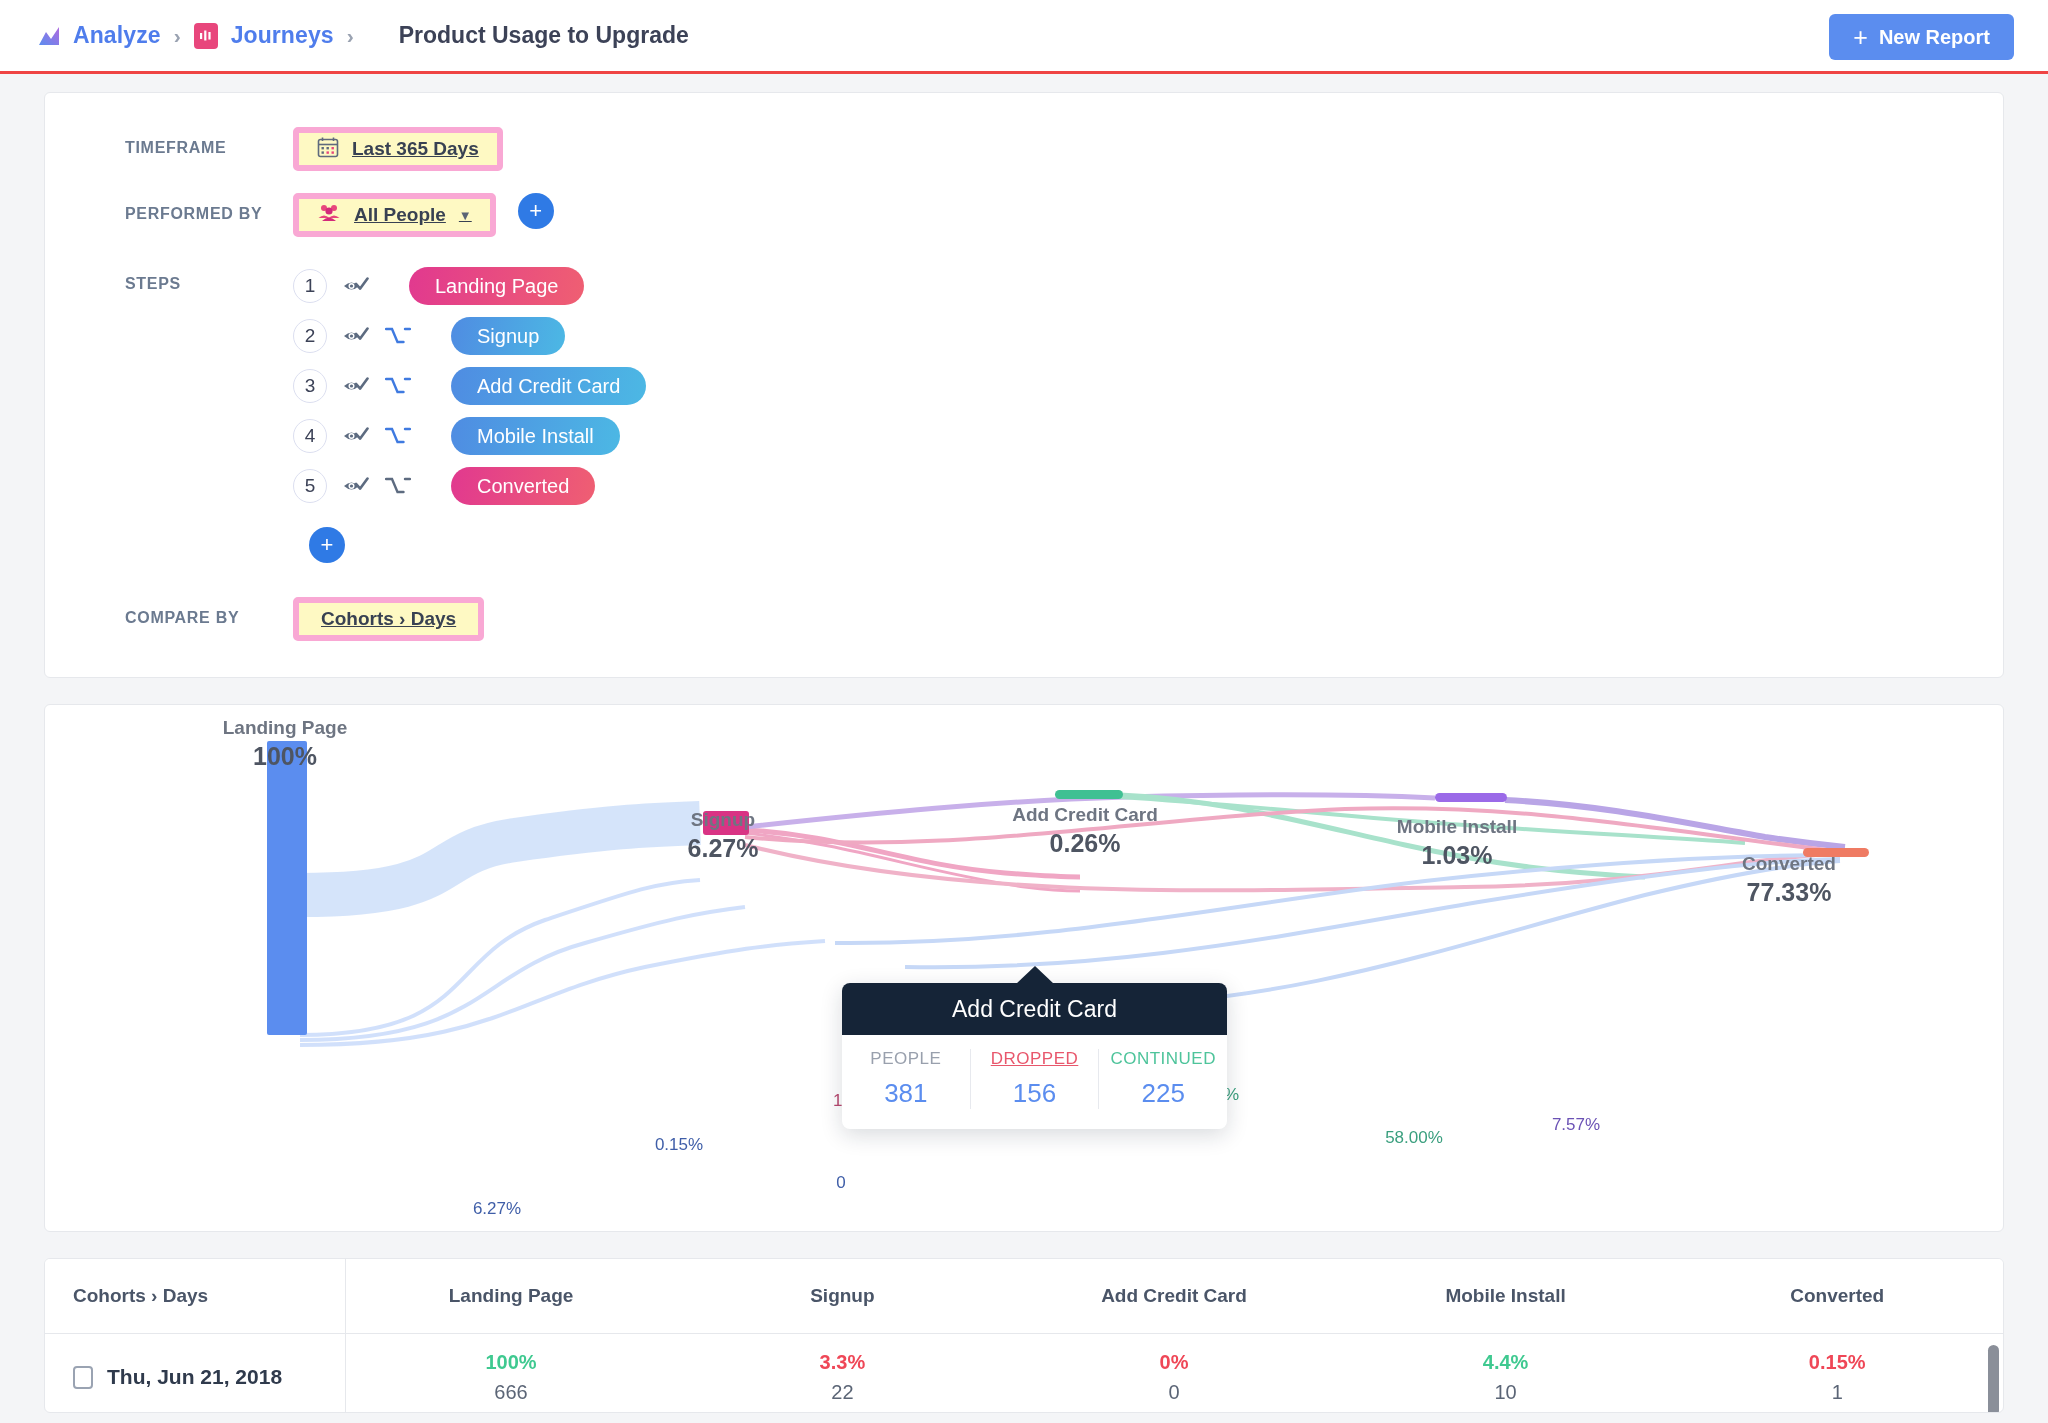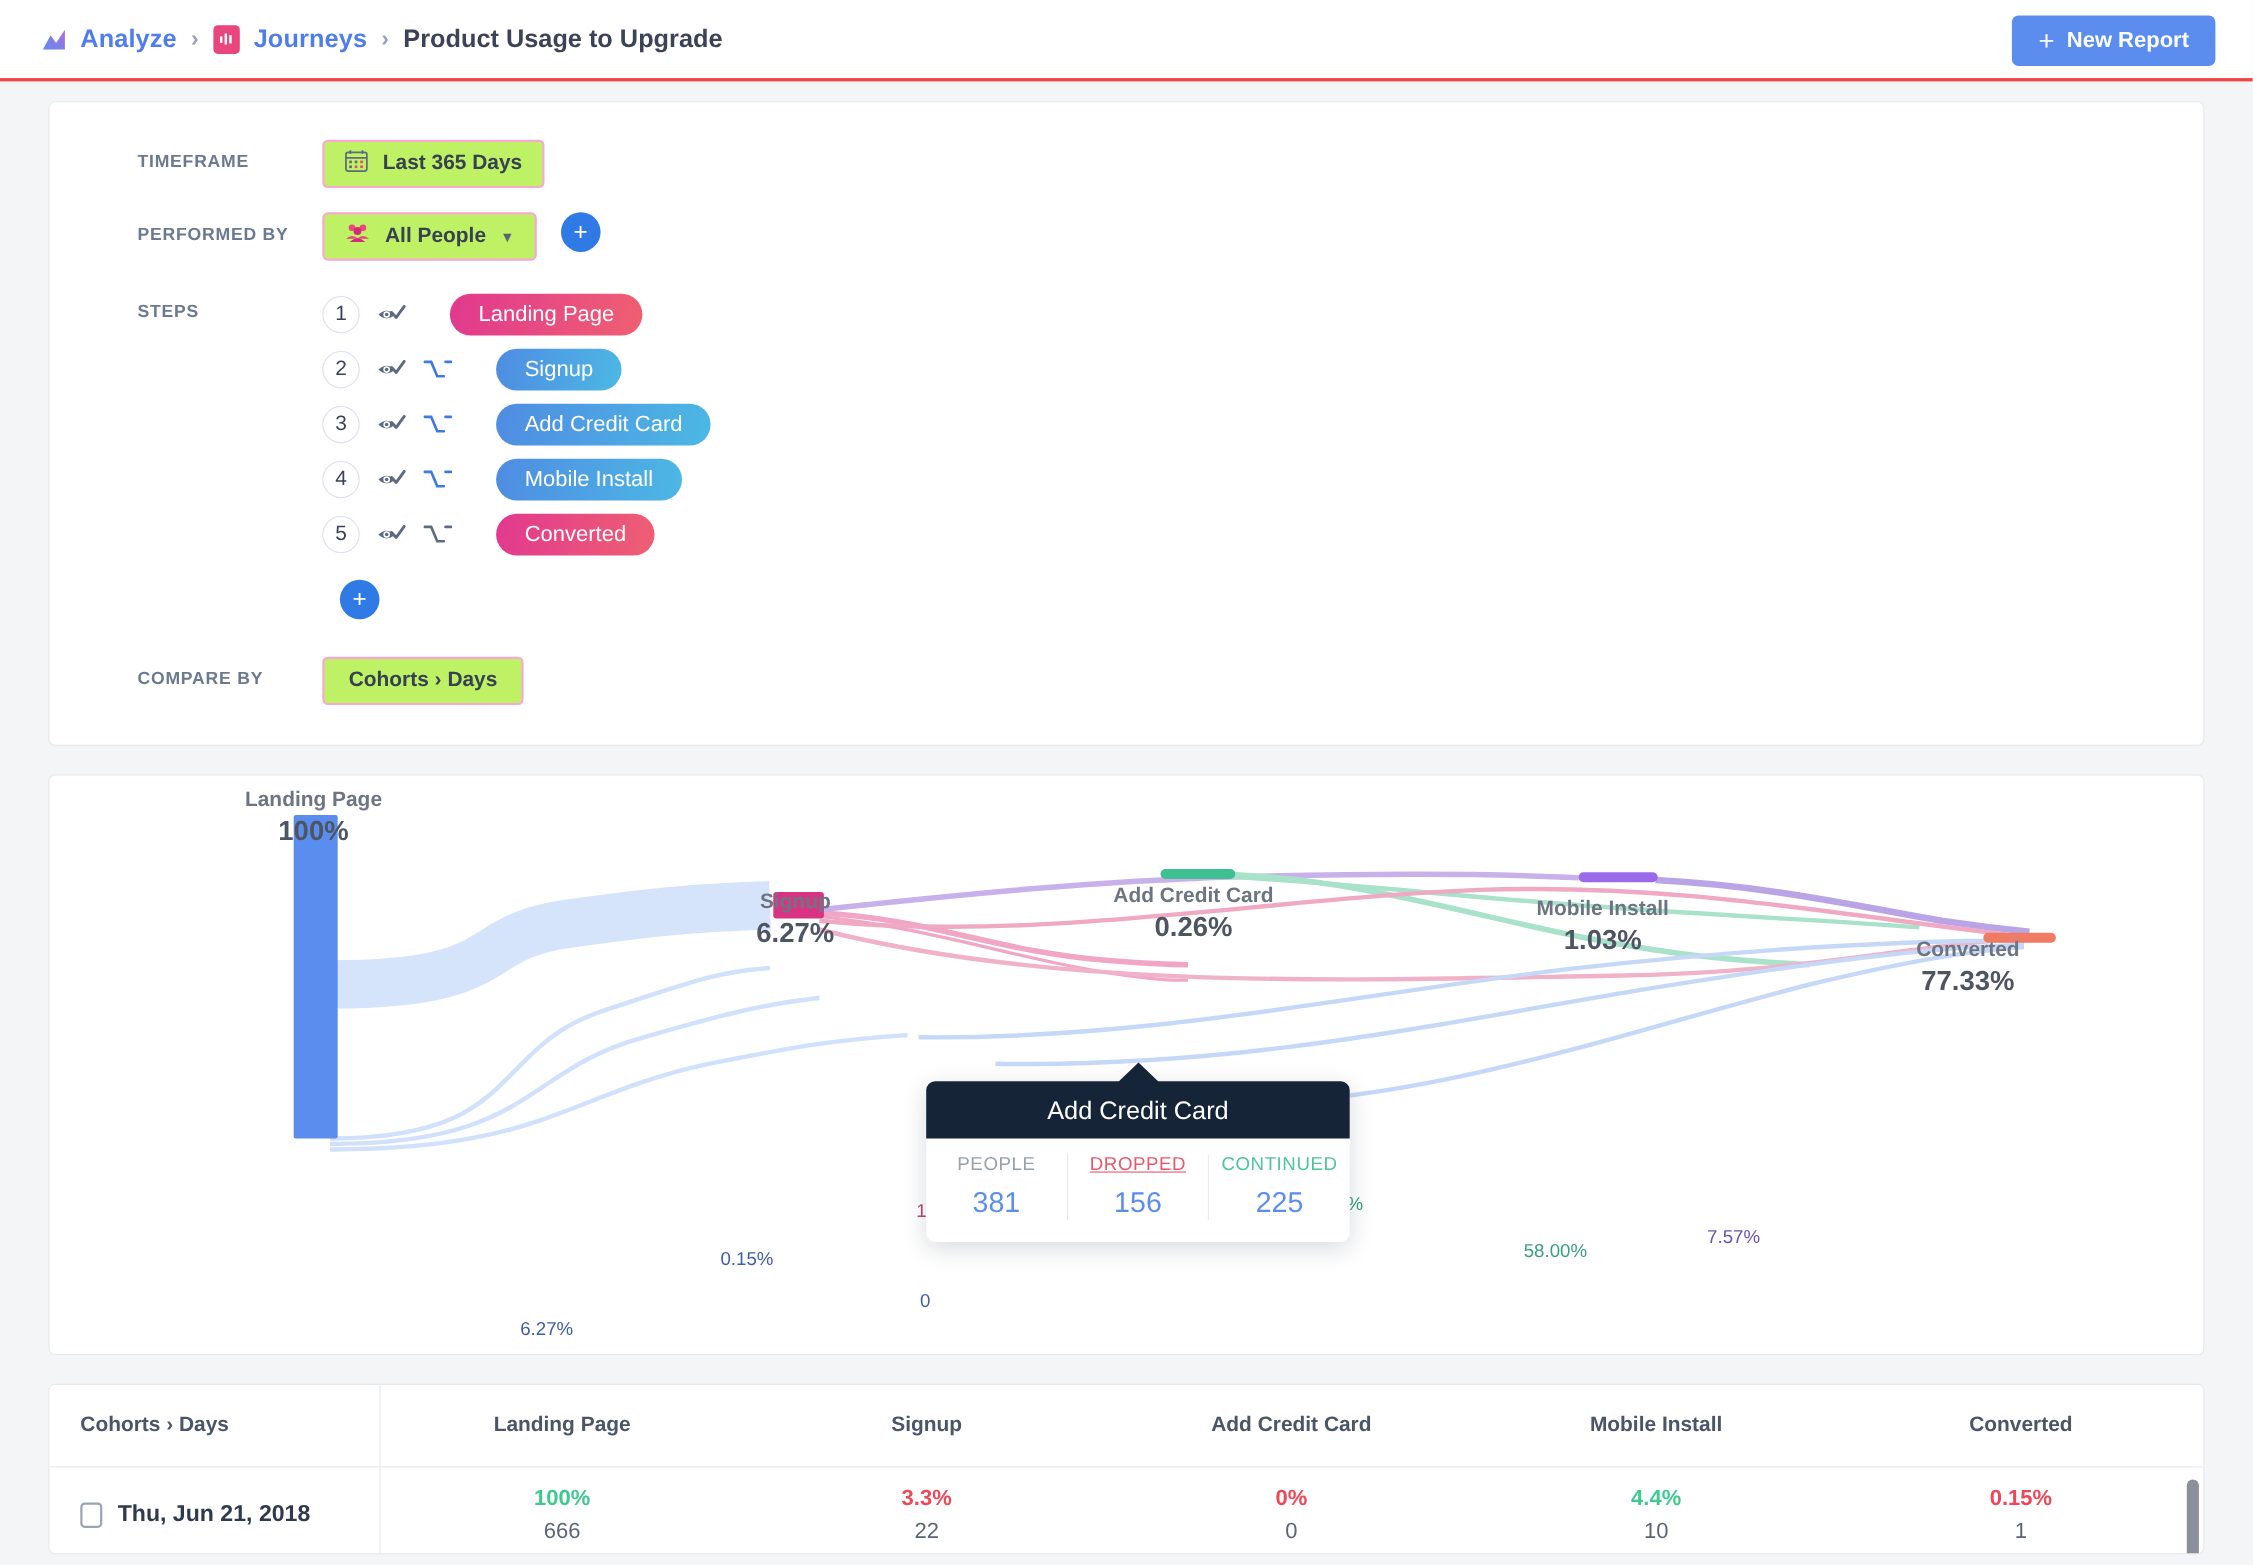--- a/index.html
+++ b/index.html
@@ -16,21 +16,21 @@
     display: flex; align-items: center;
     padding: 0 34px 0 38px;
     border-bottom: 3px solid #ef4444;
     position: relative;
   }
   .breadcrumb { display: flex; align-items: center; gap: 13px; }
   .bc-link {
     color: #4f7dec; font-size: 23px; font-weight: 700;
     text-decoration: none; letter-spacing: .1px;
   }
-  .bc-current { color: #3c4257; font-size: 23px; font-weight: 600; }
+  .bc-current { color: #3c4257; font-size: 23px; font-weight: 600; margin-left: 32px; }
   .bc-sep { color: #9aa2b1; font-size: 21px; font-weight: 600; }
   .ic-analyze { width: 22px; height: 20px; display: block; }
   .ic-journeys {
     width: 24px; height: 26px; border-radius: 4px;
     background: #e8467c; display: flex; align-items: center;
     justify-content: center;
   }
   .new-report {
     position: absolute; right: 34px; top: 14px;
     height: 46px; padding: 0 24px;
@@ -50,24 +50,24 @@
   
   .builder { margin-top: 18px; padding: 34px 0 36px 0; }
   .row { display: flex; align-items: flex-start; padding: 0 0 0 80px; }
   .row + .row { margin-top: 22px; }
   .rlabel {
     width: 168px; flex: 0 0 168px; padding-top: 12px;
     color: #6b7a90; font-size: 16px; font-weight: 700;
     letter-spacing: .7px;
   }
   .pillbox {
-    height: 44px; border: 2px solid #f9a8d4; border-radius: 5px;
-    background: #bef264; display: inline-flex; align-items: center;
+    height: 44px; border: 6px solid #f9a8d4; border-radius: 5px;
+    background: #fef9c3; display: inline-flex; align-items: center;
     gap: 13px; padding: 0 18px; color: #384152;
-    font-size: 19px; font-weight: 700; cursor: pointer;
+    font-size: 19px; font-weight: 700; cursor: pointer; text-decoration: underline;
   }
   .pillbox.cmp { font-weight: 700; padding: 0 22px; }
   .caret { color: #5a6475; font-size: 13px; }
   .addbtn {
     width: 36px; height: 36px; border-radius: 50%;
     background: #2f7ae5; color: #fff; border: none;
     display: inline-flex; align-items: center; justify-content: center;
     font-size: 22px; line-height: 1; cursor: pointer; margin-left: 22px;
     font-family: "Liberation Sans", sans-serif;
   }

